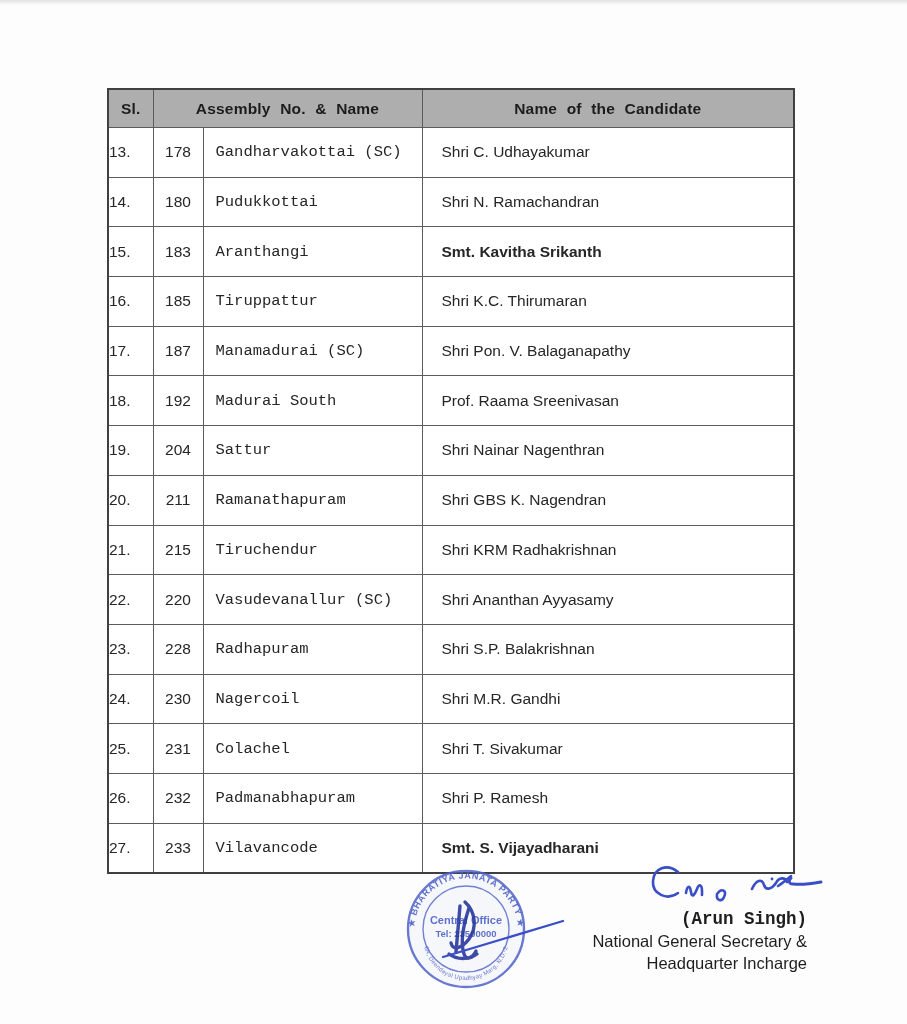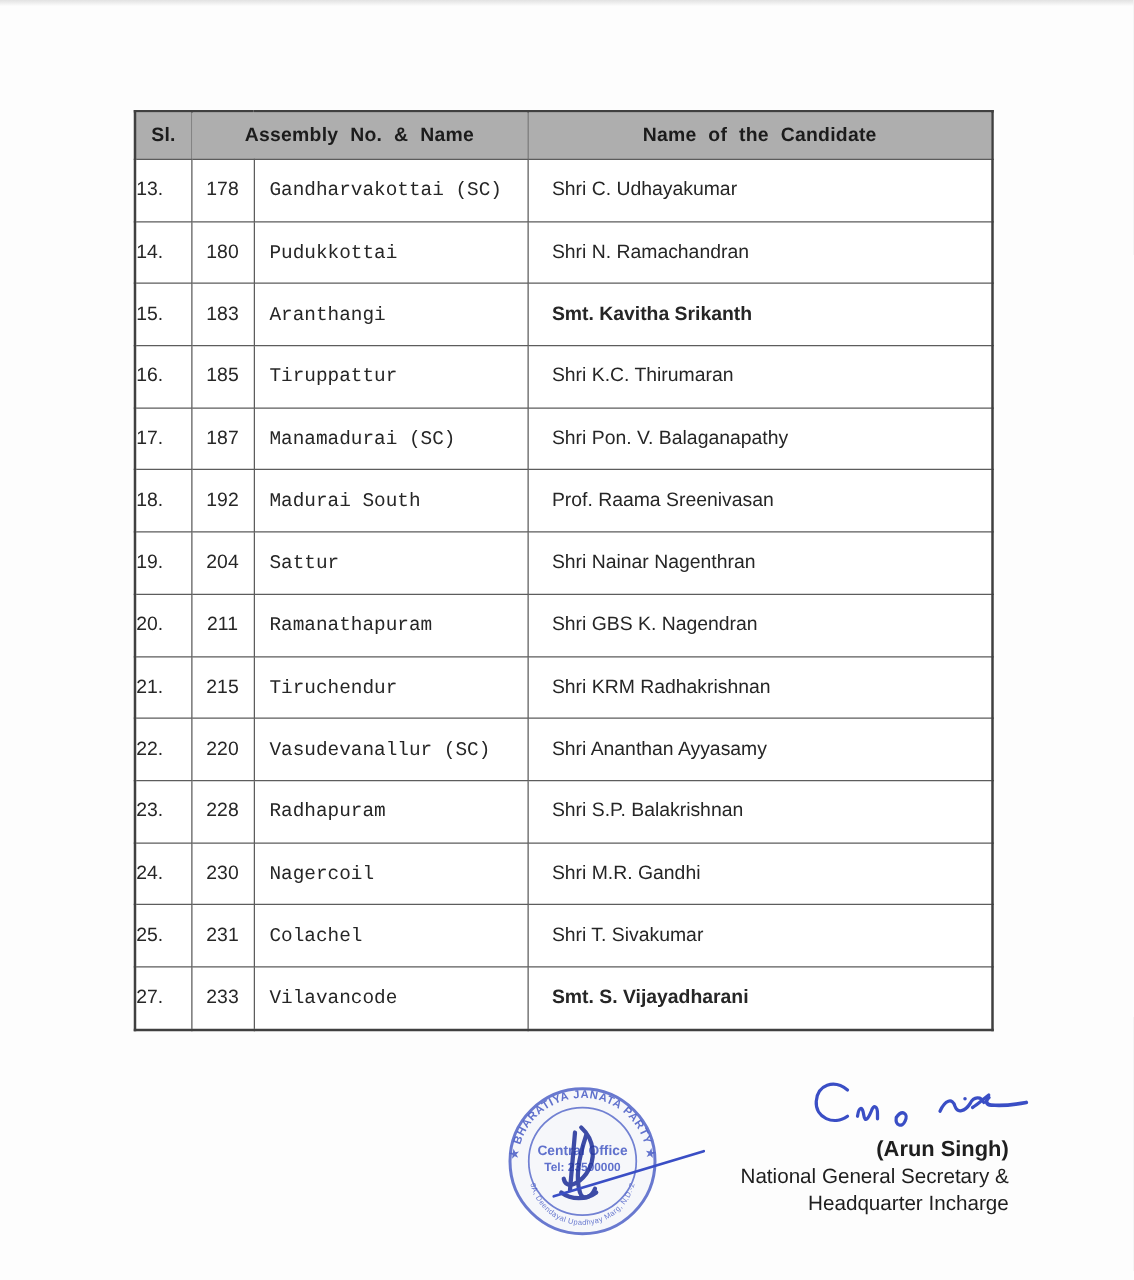--- a/index.html
+++ b/index.html
@@ -48,21 +48,21 @@
   td.td-name{padding-left:12px;font-family:Liberation Mono, monospace;}
   td.td-cand{padding-left:19px;margin-left:48px;}
   td.bold{font-weight:bold;}
   
   .stamp{position:absolute;left:403px;top:866px;width:126px;height:126px;}
   .sig-ink{position:absolute;left:420px;top:848px;width:460px;height:140px;pointer-events:none;}
   .signatory{
     position:absolute;top:908px;right:100px;
     text-align:right;color:#1e1e1e;
   }
-  .signatory .name{font-size:17.5px;font-weight:bold;line-height:23px;}
+  .signatory .name{font-size:17.5px;font-weight:bold;line-height:23px;font-family:Liberation Mono, monospace;}
   .signatory .role{font-size:16.5px;line-height:21.5px;margin-left:19px;}
 </style>
 </head>
 <body>
 
 <div class="page">
 
   <div class="scan-edge"></div>
 
   <table class="doc-table">
@@ -152,20 +152,26 @@
           <td class="td-name">Nagercoil</td>
           <td class="td-cand">Shri M.R. Gandhi</td>
         </tr>
         <tr>
           <td class="td-sl">25.</td>
           <td class="td-no">231</td>
           <td class="td-name">Colachel</td>
           <td class="td-cand">Shri T. Sivakumar</td>
         </tr>
         <tr>
+          <td class="td-sl">26.</td>
+          <td class="td-no">232</td>
+          <td class="td-name">Padmanabhapuram</td>
+          <td class="td-cand">Shri P. Ramesh</td>
+        </tr>
+        <tr>
           <td class="td-sl">27.</td>
           <td class="td-no">233</td>
           <td class="td-name">Vilavancode</td>
           <td class="td-cand bold">Smt. S. Vijayadharani</td>
         </tr>
       </tbody>
   </table>
 
   <svg class="stamp" viewBox="0 0 126 126" aria-hidden="true">
     <defs>

